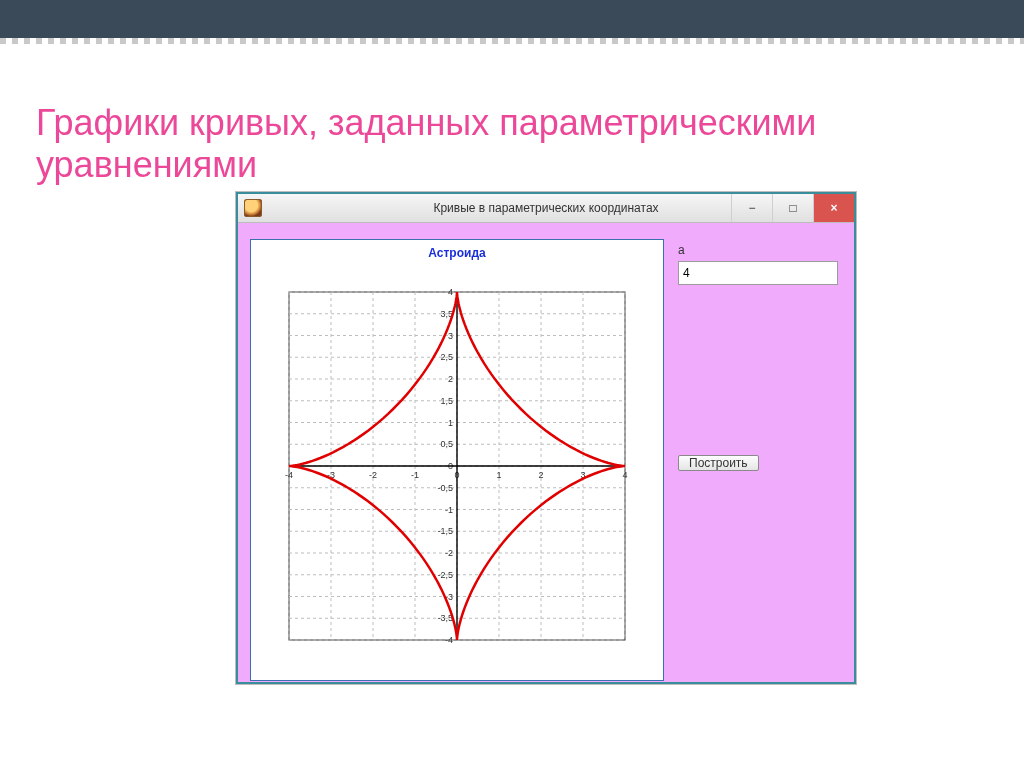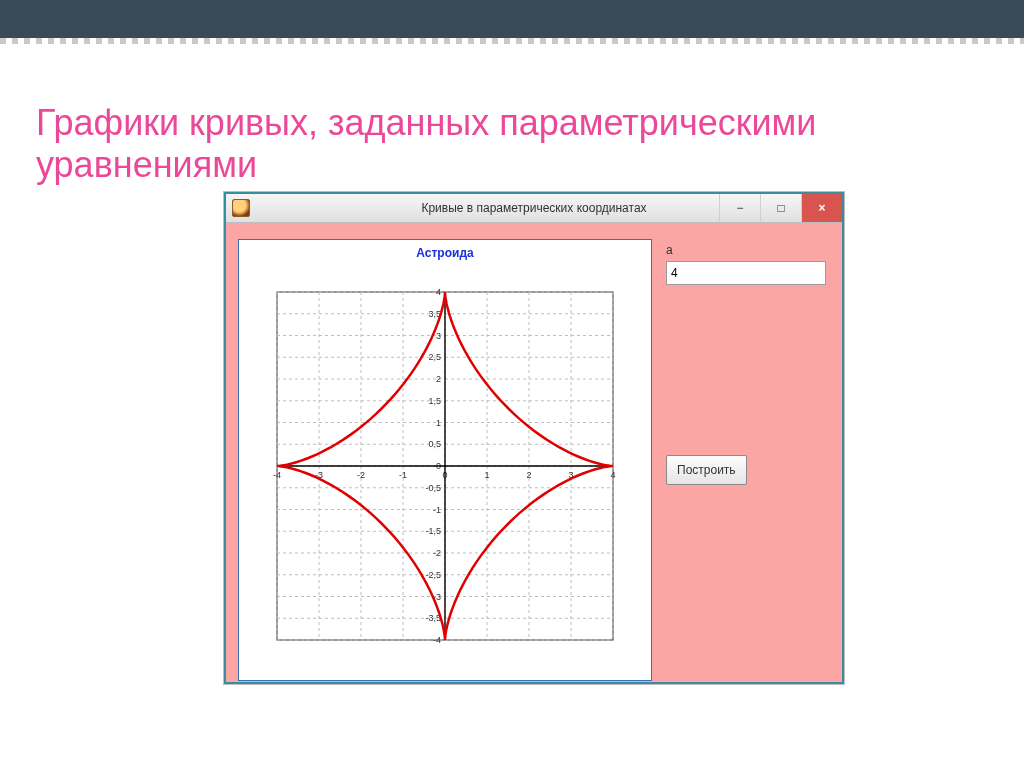--- a/index.html
+++ b/index.html
@@ -32,25 +32,25 @@
     font-size: 36px;
     font-weight: 400;
     color: #ec4899;
     line-height: 1.15;
     max-width: 900px;
   }
 
   
   .app-window {
     position: absolute;
-    left: 224px;
+    left: 236px;
     top: 192px;
     width: 616px;
     height: 488px;
-    background: #fca5a5;
+    background: #f0abfc;
     border: 2px solid #3a8e9c;
     box-shadow: 0 0 0 1px #bdbdbd;
   }
 
   .titlebar {
     height: 28px;
     background: linear-gradient(#f6f6f6,#e0e0e0);
     border-bottom: 1px solid #bdbdbd;
     display: flex;
     align-items: center;
@@ -137,21 +137,21 @@
     width: 150px;
     height: 18px;
     font-size: 12px;
     padding: 2px 4px;
     border: 1px solid #9c9c9c;
     background:#fff;
   }
   .build-btn {
     margin-top: 170px;
     display: inline-block;
-    padding: 7px 10px;
+    padding: 0 10px;
     font-size: 12px;
     background: linear-gradient(#fdfdfd,#e5e5e5);
     border: 1px solid #8a8a8a;
     border-radius: 2px;
     cursor: pointer;
   }
 </style>
 </head>
 <body>
 

